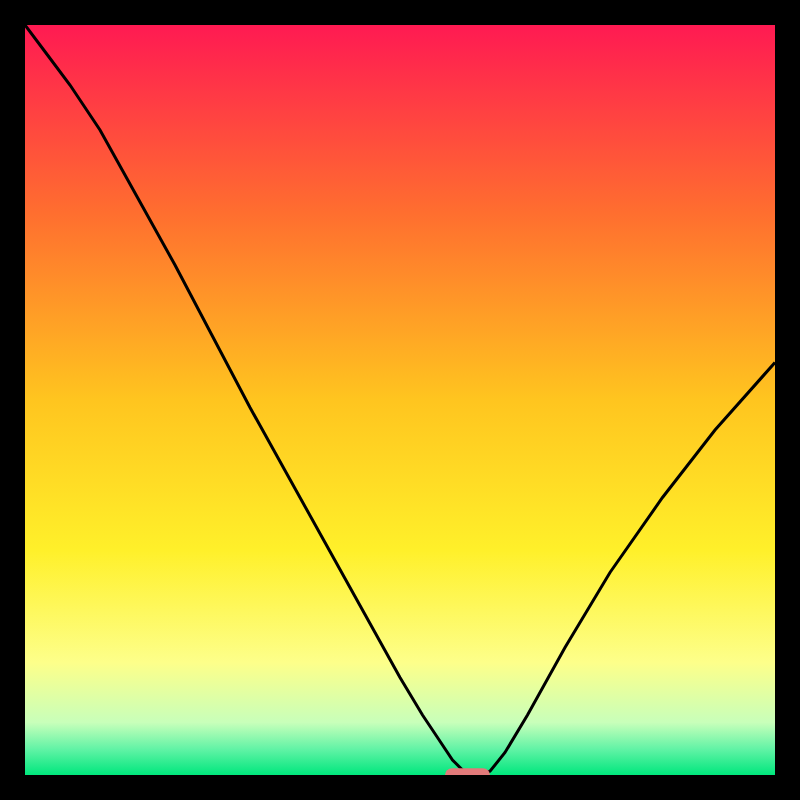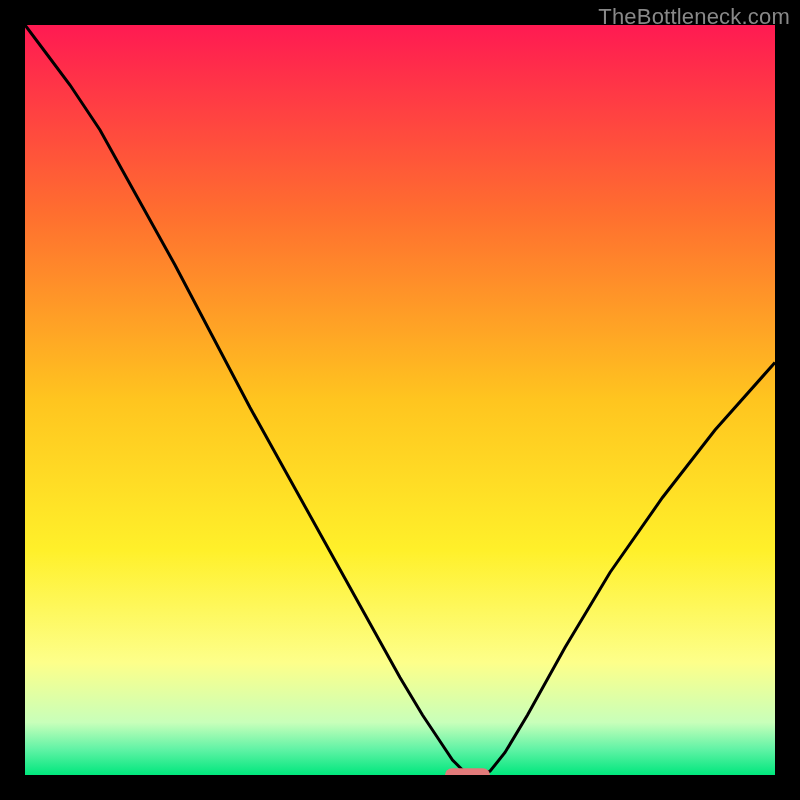--- a/index.html
+++ b/index.html
@@ -31,21 +31,20 @@
     font-size: 22px;
     font-weight: 500;
     letter-spacing: 0.2px;
   }
   svg { display: block; }
 </style>
 </head>
 <body>
 
 <div class="stage">
-  <div class="watermark">TheBottleneck.com</div>
   <div class="plot-area">
     <svg id="chart-svg" width="750" height="750" viewBox="0 0 750 750">
       <defs>
         <linearGradient id="bg-grad" x1="0" y1="0" x2="0" y2="1">
             <stop offset="0%" stop-color="#ff1a52"></stop>
             <stop offset="25%" stop-color="#ff6e2f"></stop>
             <stop offset="50%" stop-color="#ffc51f"></stop>
             <stop offset="70%" stop-color="#fff02a"></stop>
             <stop offset="85%" stop-color="#fdff8a"></stop>
             <stop offset="93%" stop-color="#c8ffba"></stop>

